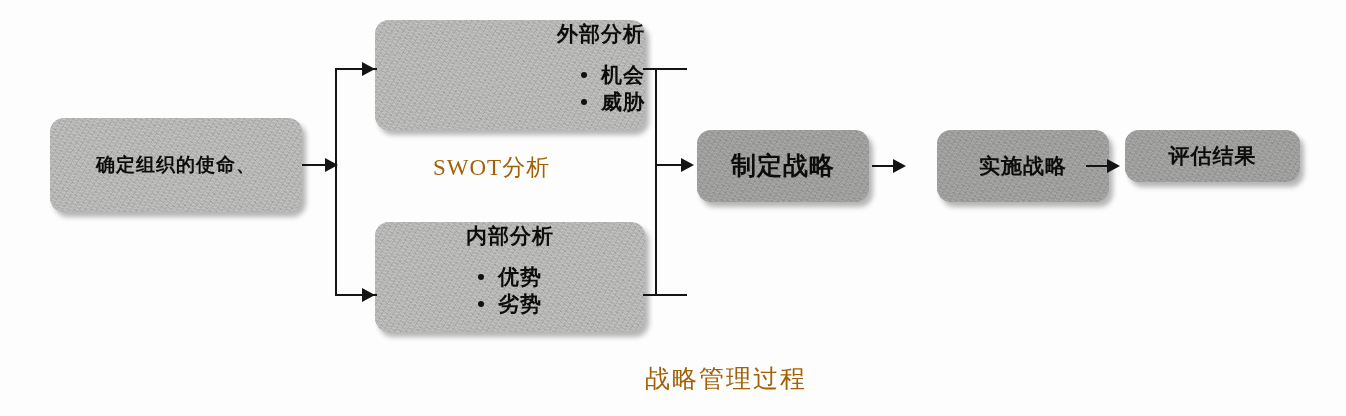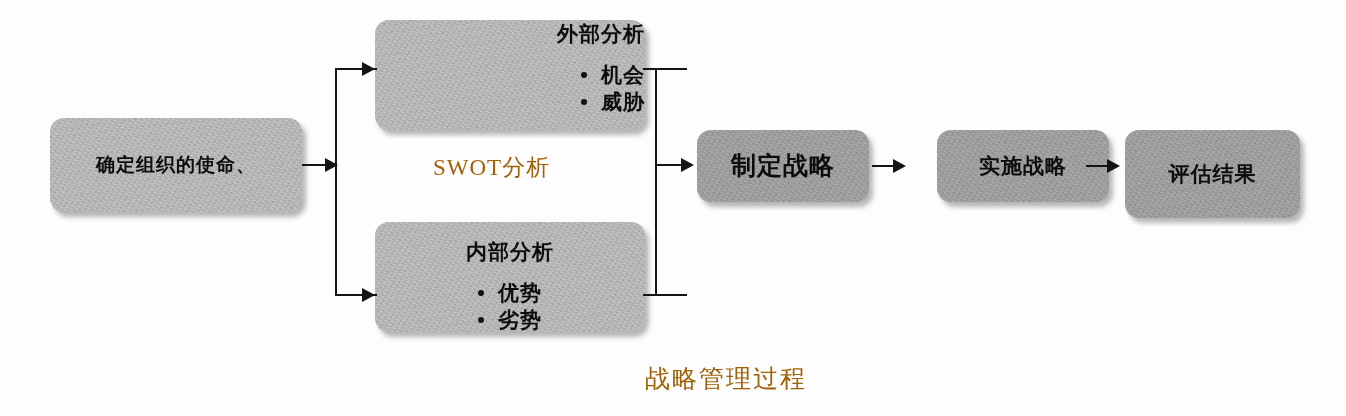--- a/index.html
+++ b/index.html
@@ -60,25 +60,25 @@
     left: 375px; top: 20px; width: 270px; height: 110px;
     font-size: 21px;
     justify-content: flex-start;
     padding-top: 0;
     align-items: flex-end;
   }
   #node-internal {
     left: 375px; top: 222px; width: 270px; height: 110px;
     font-size: 21px;
     justify-content: flex-start;
-    padding-top: 16px;
+    padding-top: 0;
   }
   #node-formulate { left: 697px;  top: 130px; width: 172px; height: 72px; font-size: 25px; }
   #node-implement { left: 910px;  top: 130px; width: 172px; height: 72px; font-size: 21px; margin-left: 27px; }
-  #node-evaluate  { left: 1125px; top: 130px; width: 175px; height: 88px; font-size: 21px; }
+  #node-evaluate  { left: 1125px; top: 130px; width: 175px; height: 52px; font-size: 21px; }
 
   .node-title { display: block; }
   .bullets {
     list-style: none;
     margin: 14px 0 0 0;
     padding: 0;
   }
   .bullets li {
     display: flex;
     align-items: center;

